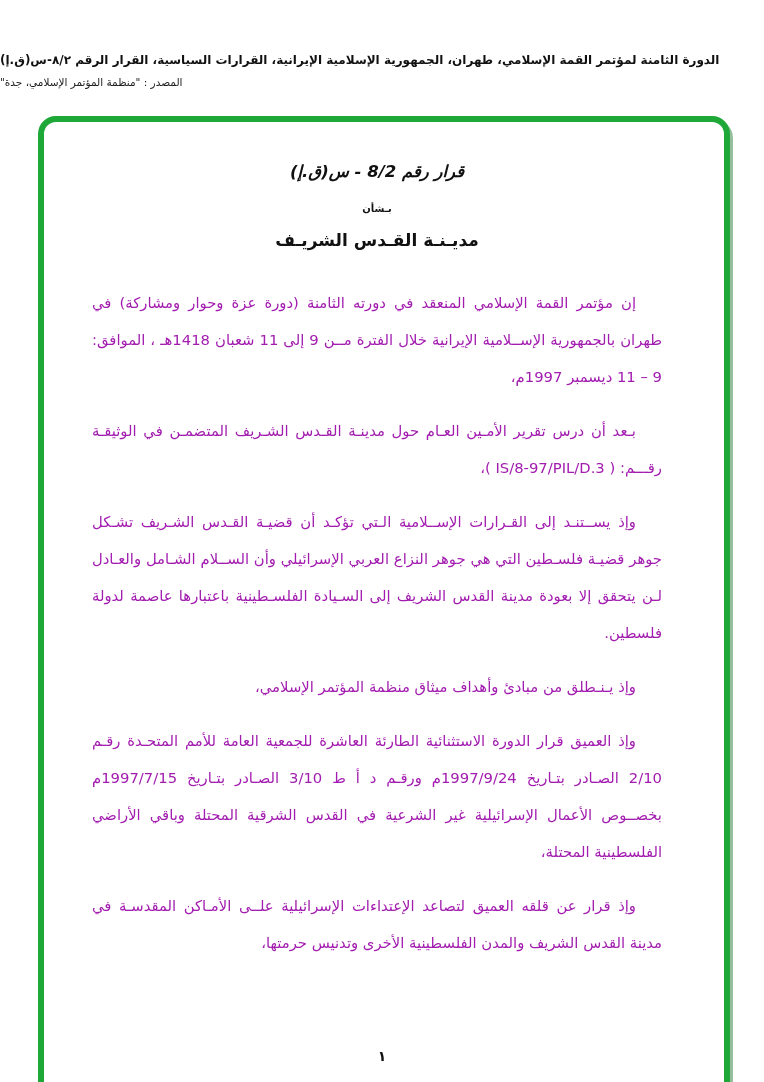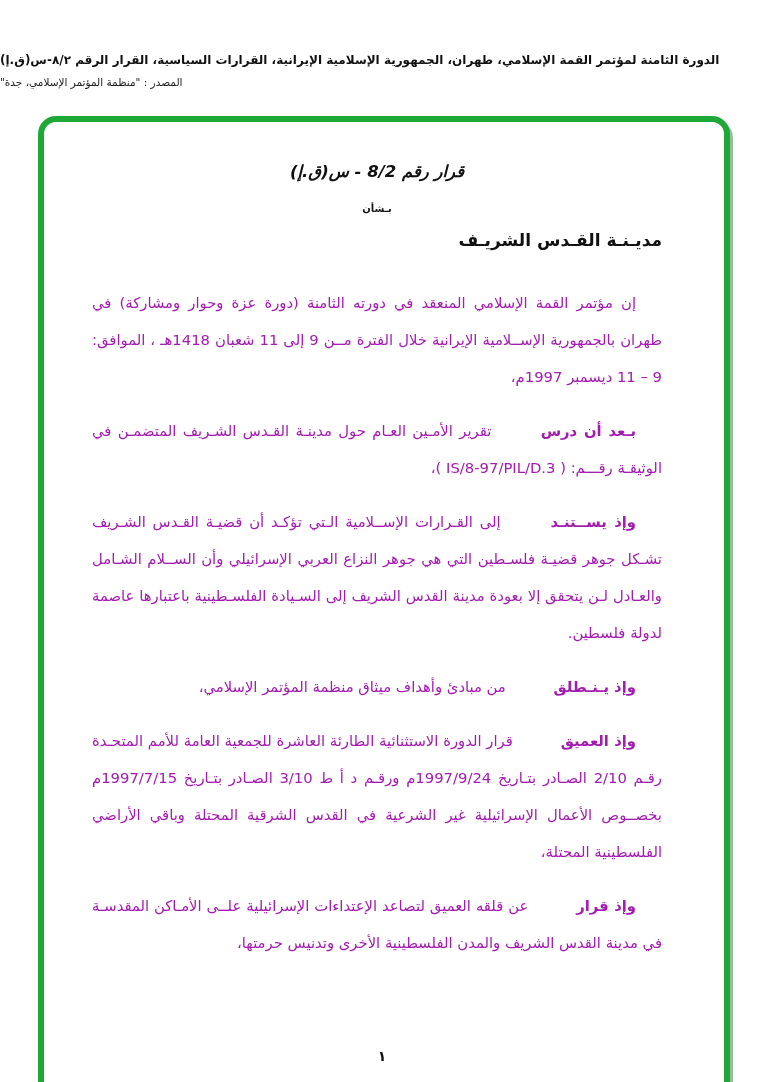--- a/index.html
+++ b/index.html
@@ -71,34 +71,32 @@
   .title-about {
     font-size: 10px;
     font-weight: bold;
     margin-bottom: 16px;
     letter-spacing: 1px;
   }
   .title-subject {
     font-size: 17px;
     font-weight: bold;
     letter-spacing: 0.5px;
-    text-align: right;
   }
   
   .clauses p {
     margin: 0 0 17px 0;
     font-size: 14.8px;
     line-height: 37px;
     text-align: justify;
     text-indent: 26px;
     color: #a21caf;
   }
   .clauses p .lead {
-    font-weight: bold;
-    margin-left: 43px;
+    font-weight: normal;
   }
   
   .page-number {
     position: absolute;
     top: 1048px;
     left: 0;
     right: 0;
     text-align: center;
     font-size: 14px;
     font-weight: bold;

